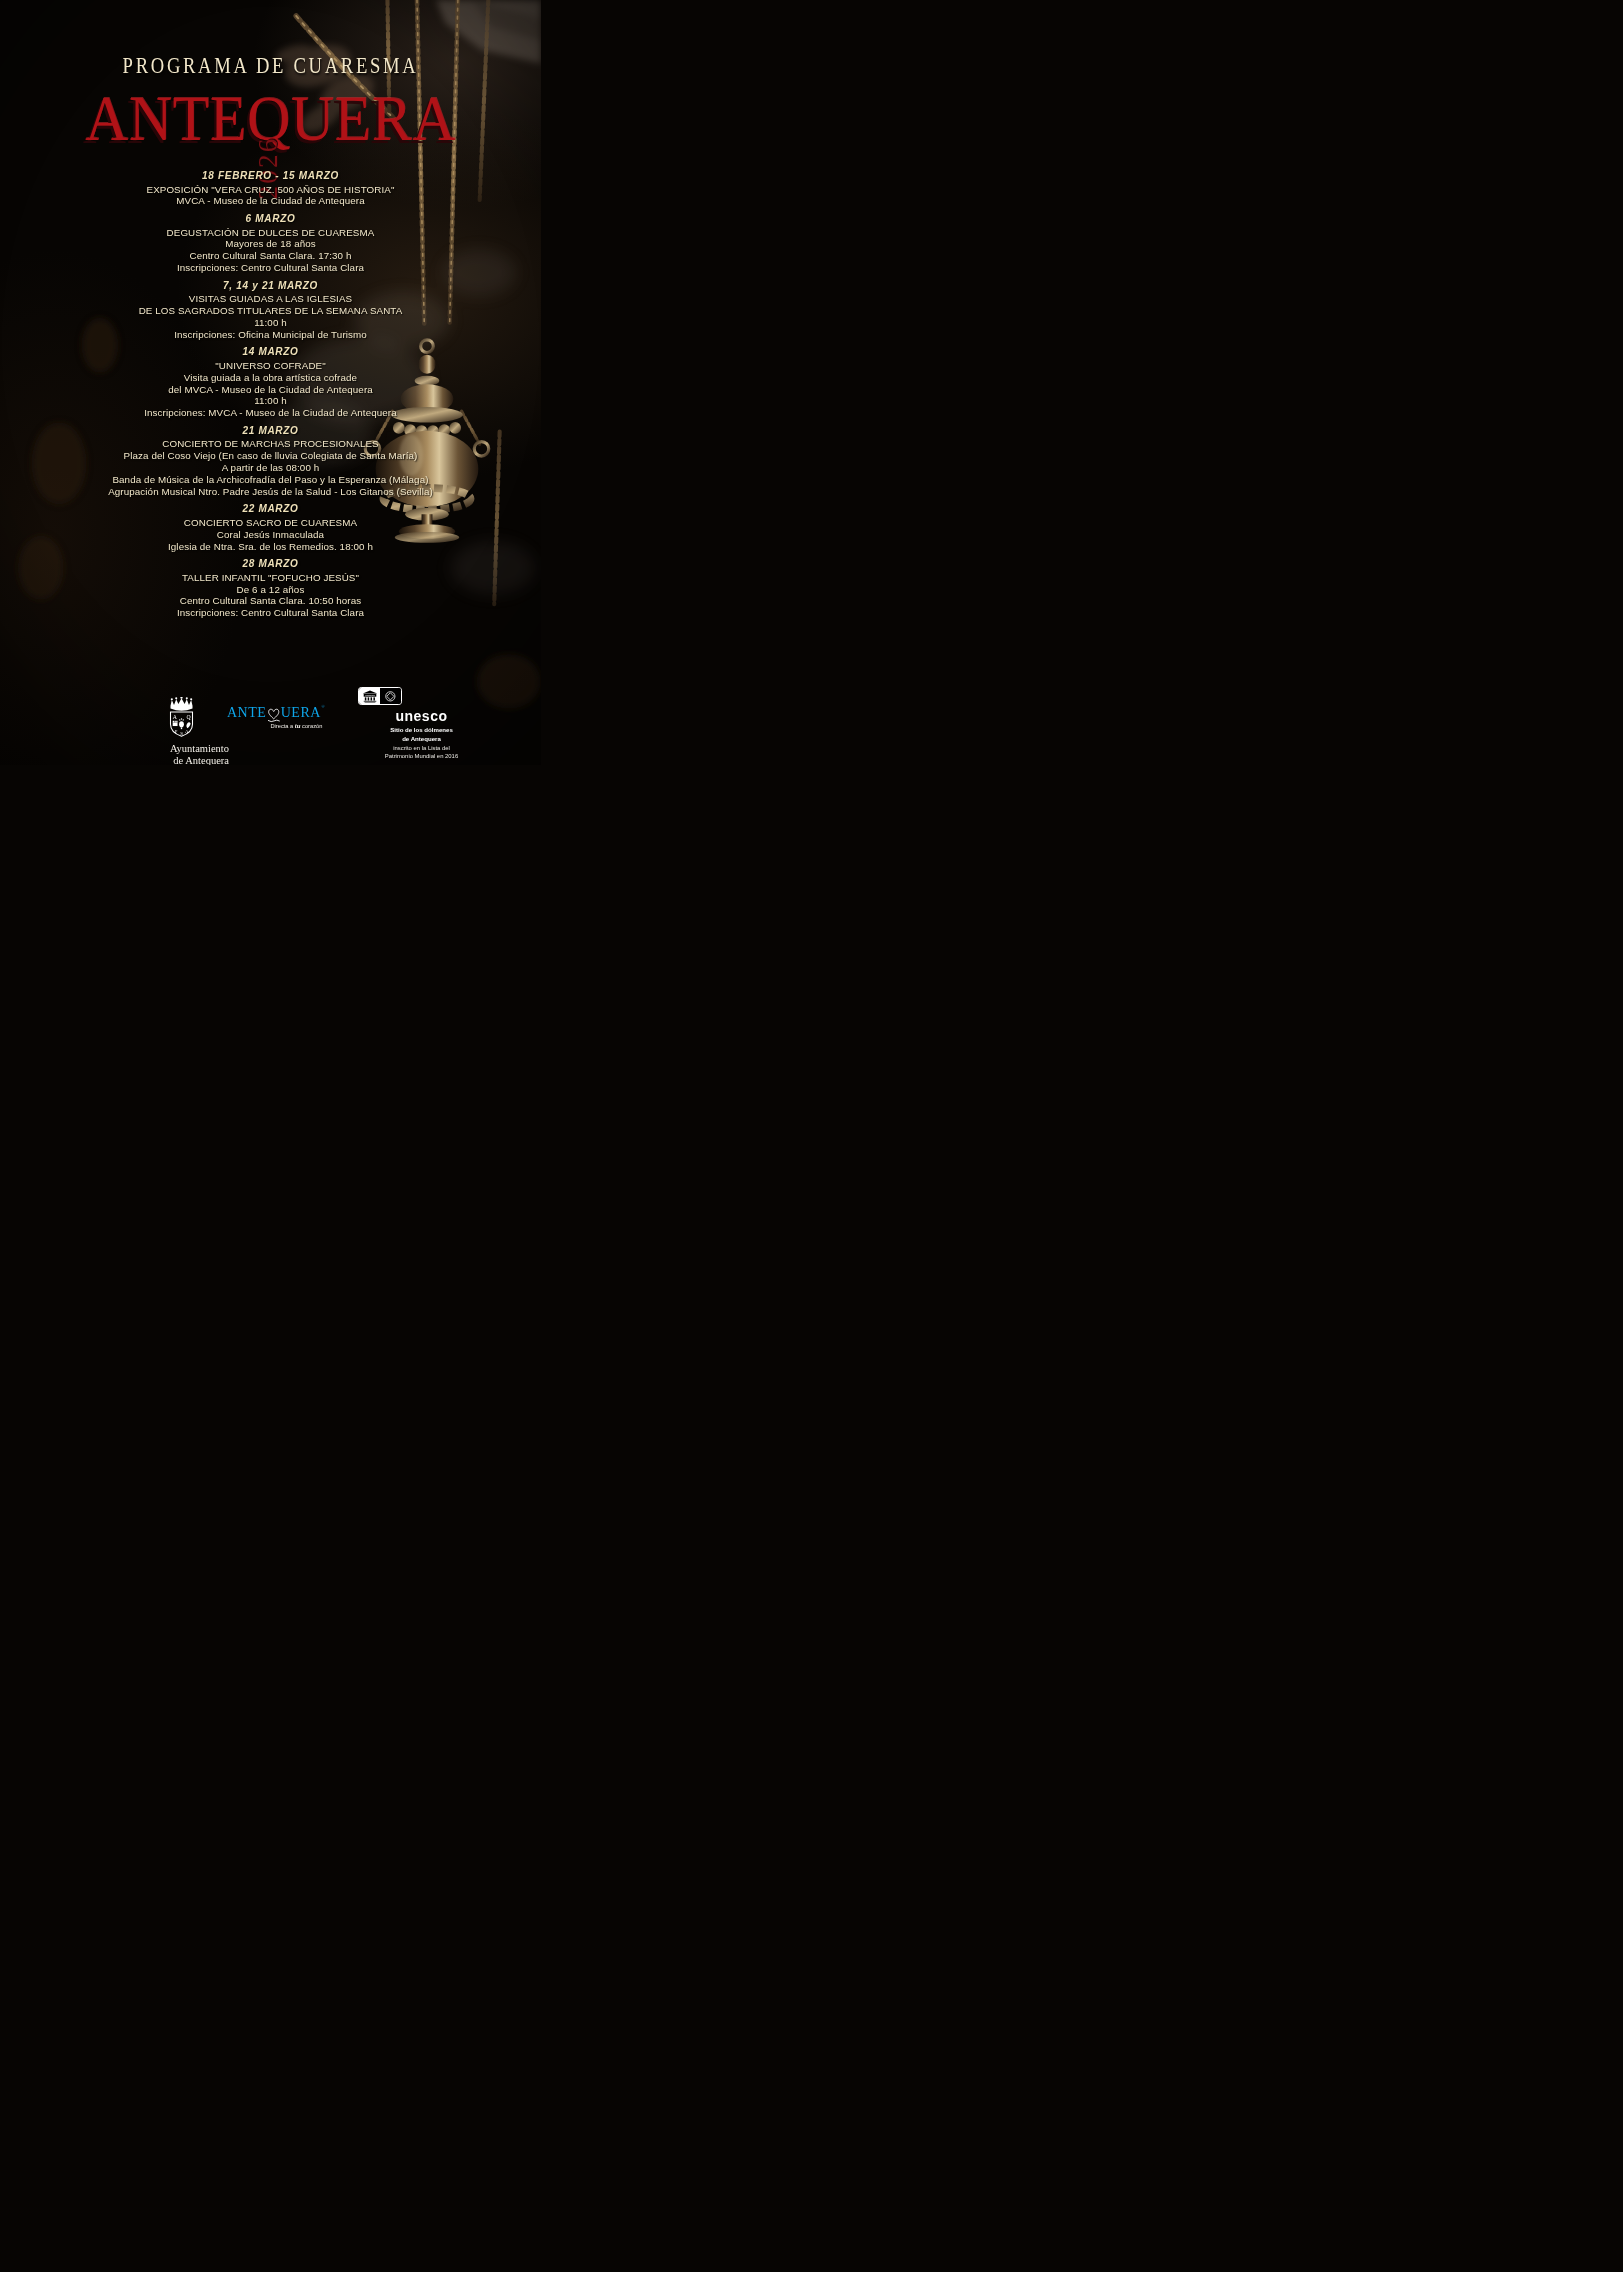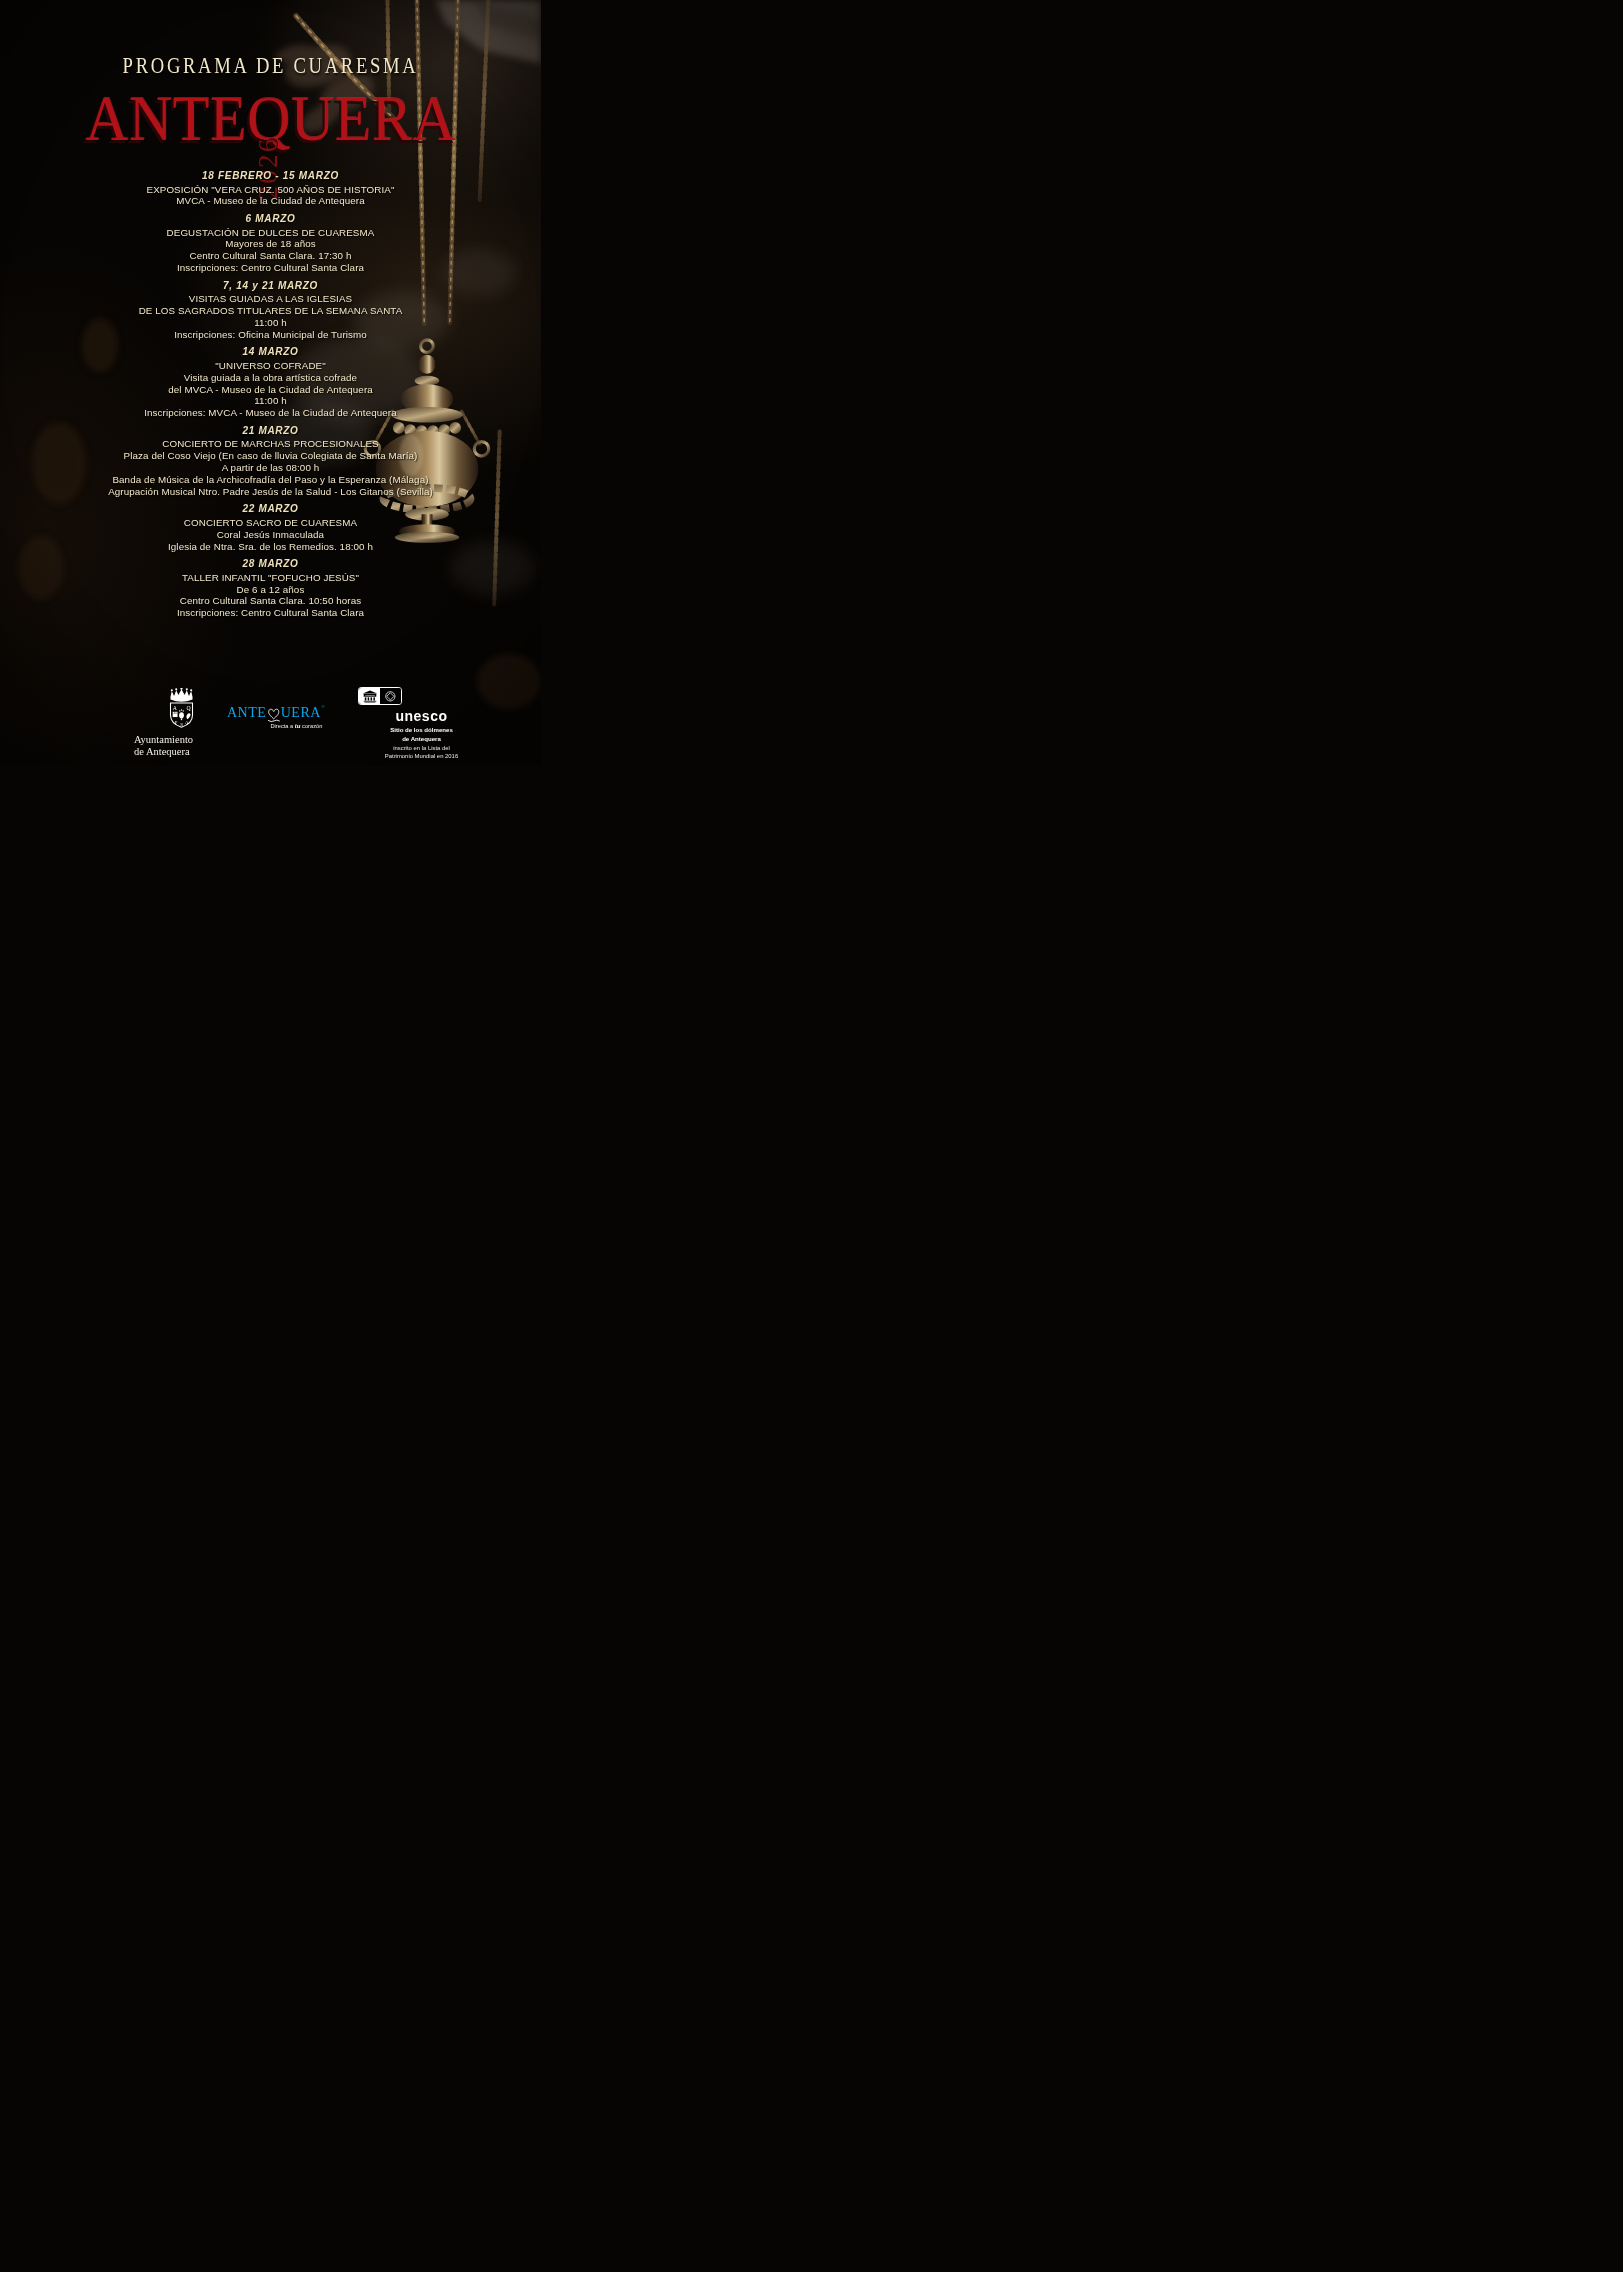--- a/index.html
+++ b/index.html
@@ -32,21 +32,21 @@
   
   #events{position:absolute;top:170px;left:0;right:0;text-align:center;}
   .event{margin-bottom:5.9px;}
   .event-date{font-size:10px;font-weight:700;letter-spacing:0.7px;color:#eee0b8;
     line-height:12.7px;margin-bottom:0.9px;text-shadow:0.9px 0.9px 1.4px rgba(0,0,0,.95);font-style:italic;}
   .event-line{font-size:9.8px;line-height:11.8px;font-weight:400;letter-spacing:0.1px;
     color:#f2e7c9;text-shadow:0.9px 0.9px 1.4px rgba(0,0,0,.95);}
 
   
   #footer{position:absolute;top:687px;left:0;right:0;height:78px;color:#fff;z-index:4;}
-  #ayto{position:absolute;left:134px;top:1px;width:95px;text-align:left;}
+  #ayto{position:absolute;left:134px;top:10px;width:95px;text-align:right;}
   #ayto .crest{display:block;margin:0 auto 1.8px auto;}
   #ayto .aline{font-family:"Liberation Serif",serif;font-size:10.5px;line-height:11.8px;color:#f5f2ea;}
   #brand{position:absolute;left:227px;top:18px;width:98px;text-align:center;}
   #brand .word{font-family:"Liberation Serif",serif;font-size:14px;letter-spacing:0.5px;
     color:#0ea5e9;white-space:nowrap;display:flex;align-items:flex-end;justify-content:center;}
   #brand .word sup{font-size:4.1px;margin-left:0.5px;line-height:1;align-self:flex-start;}
   #brand .heartq{margin:0 0.5px -2.7px 0.5px;}
   #brand .tagline{font-family:"Liberation Sans",sans-serif;font-size:5.7px;color:#f2efe9;
     text-align:right;margin-top:0.9px;padding-right:2.7px;}
   #brand .tagline .script{font-family:"Liberation Serif",serif;font-style:italic;

